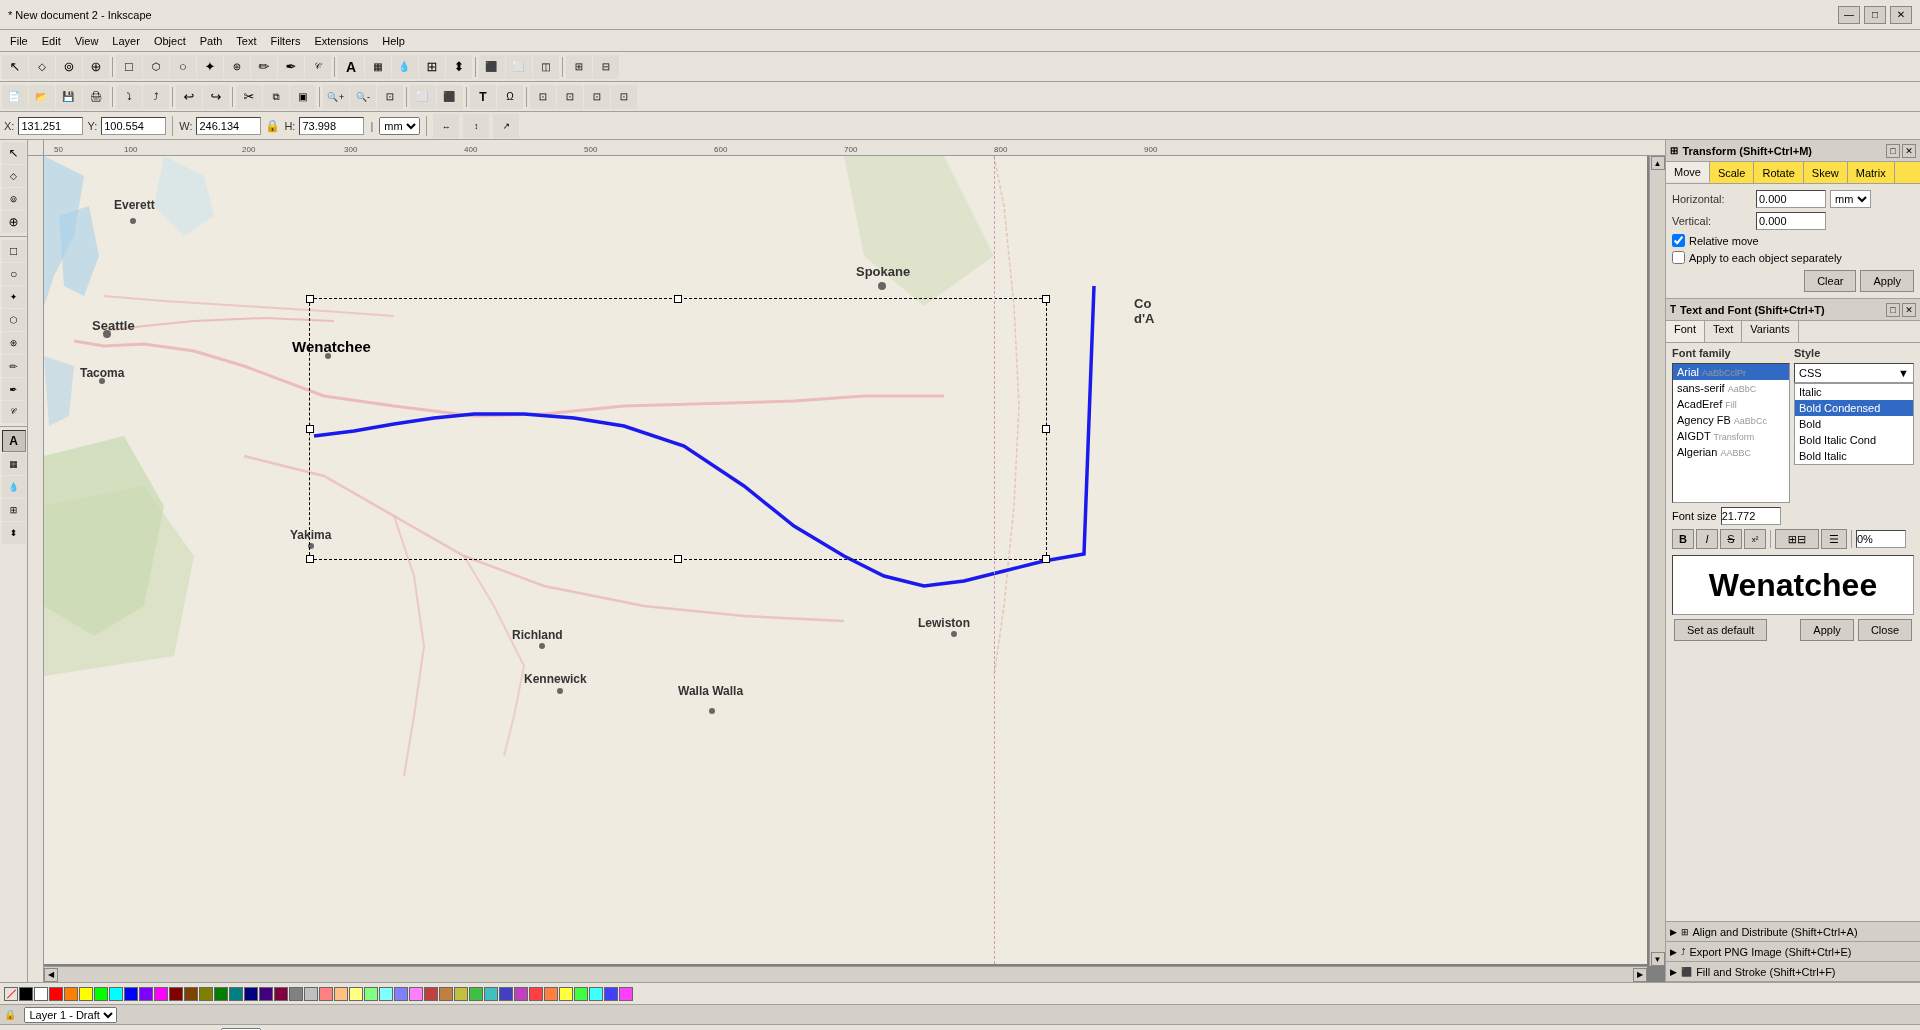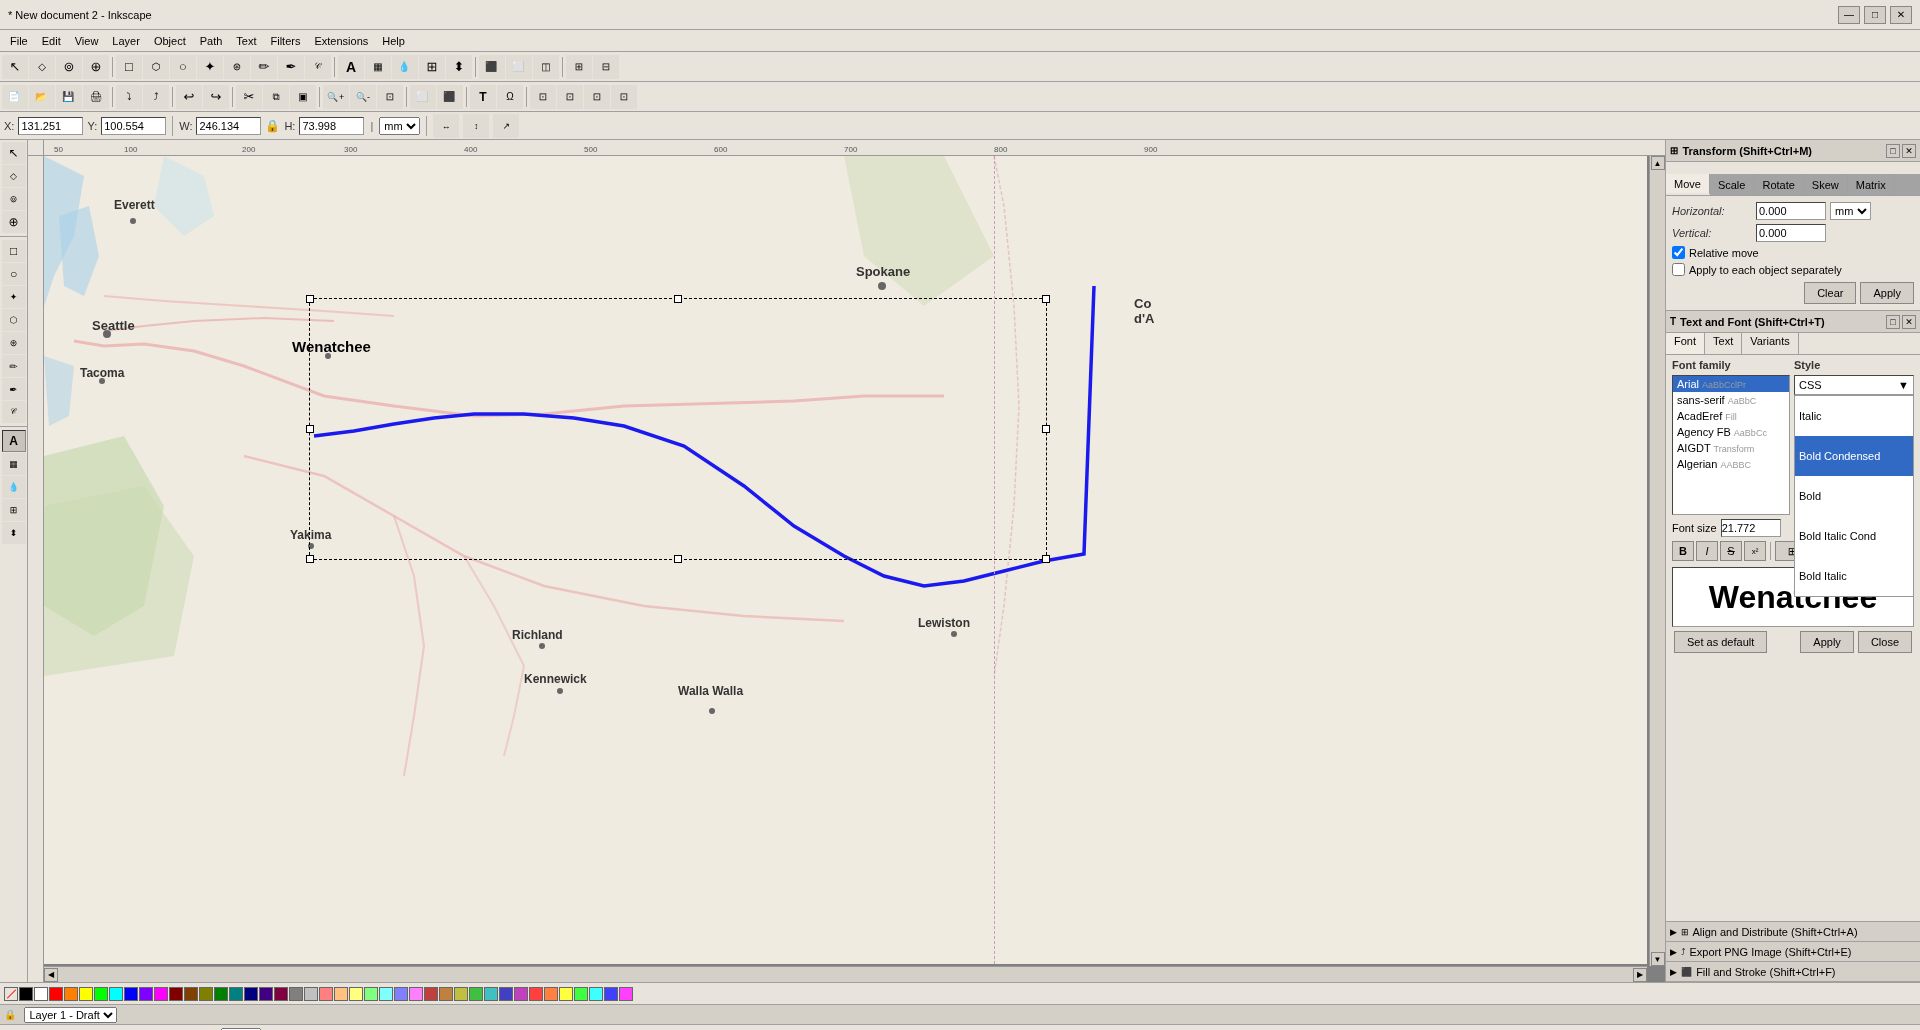--- a/index.html
+++ b/index.html
@@ -200,23 +200,22 @@
       background: #d4d0c8;
       border: 1px solid #888;
       cursor: pointer;
       display: flex; align-items: center; justify-content: center;
       font-size: 9px;
       margin-left: auto;
     }
     .transform-tabs {
       display: flex;
       height: 22px;
-      background: #a3a3a3;
+      background: #fde047;
       border-bottom: 1px solid #a0a0a0;
-      margin-top: 12px;
     }
     .transform-tab {
       padding: 2px 8px;
       font-size: 11px;
       cursor: pointer;
       border-right: 1px solid #a0a0a0;
       display: flex; align-items: center;
     }
     .transform-tab.active {
       background: #f0ece4;
@@ -224,21 +223,21 @@
     }
     .transform-content {
       padding: 6px;
     }
     .form-row {
       display: flex;
       align-items: center;
       margin-bottom: 4px;
       gap: 4px;
     }
-    .form-label { font-size: 11px; color: #333; width: 80px; font-style: italic; }
+    .form-label { font-size: 11px; color: #333; width: 80px; }
     .form-input {
       width: 70px; height: 18px;
       border: 1px inset #999;
       background: white;
       font-size: 11px;
       padding: 0 2px;
     }
     .form-unit-select {
       height: 18px;
       font-size: 11px;
@@ -301,21 +300,21 @@
       font-size: 11px;
     }
     .font-list-item {
       padding: 2px 4px;
       cursor: pointer;
       white-space: nowrap;
     }
     .font-list-item.selected { background: #316ac5; color: white; }
 
     .style-list-item {
-      padding: 14px 4px;
+      padding: 2px 4px;
       cursor: pointer;
     }
     .style-list-item.selected { background: #316ac5; color: white; }
 
     .font-size-row {
       display: flex;
       align-items: center;
       gap: 4px;
       margin-top: 4px;
     }

